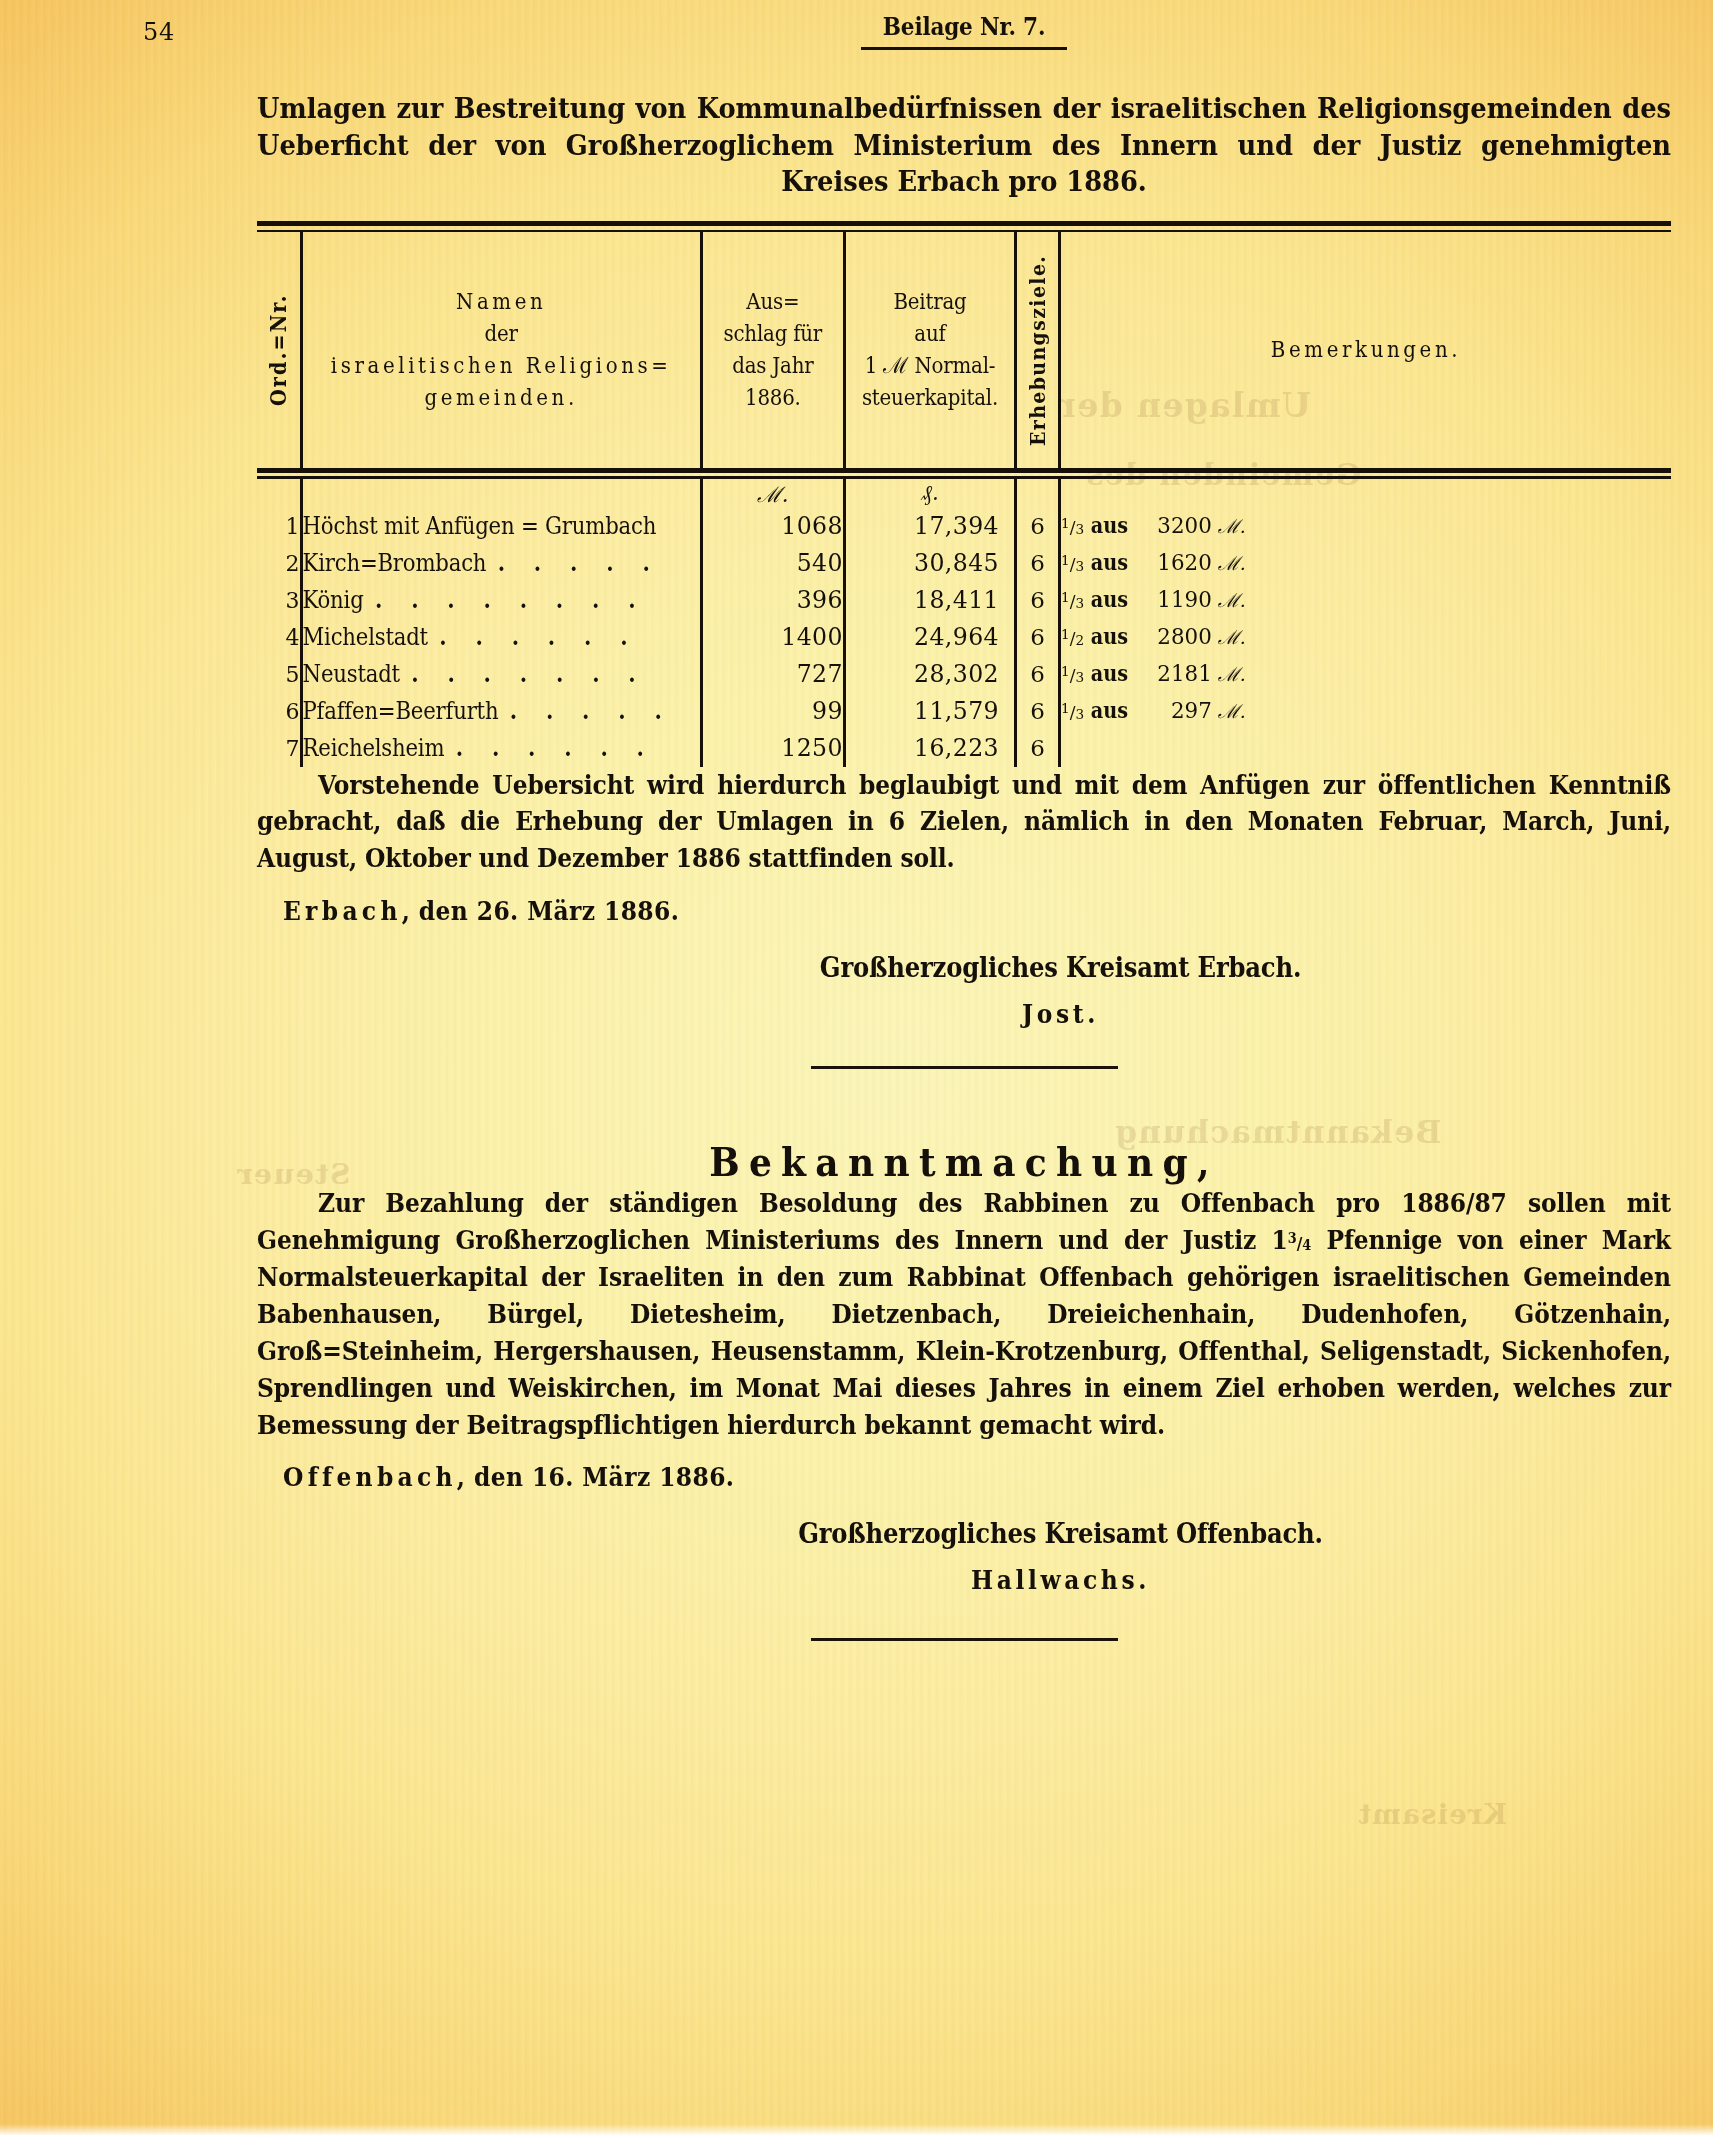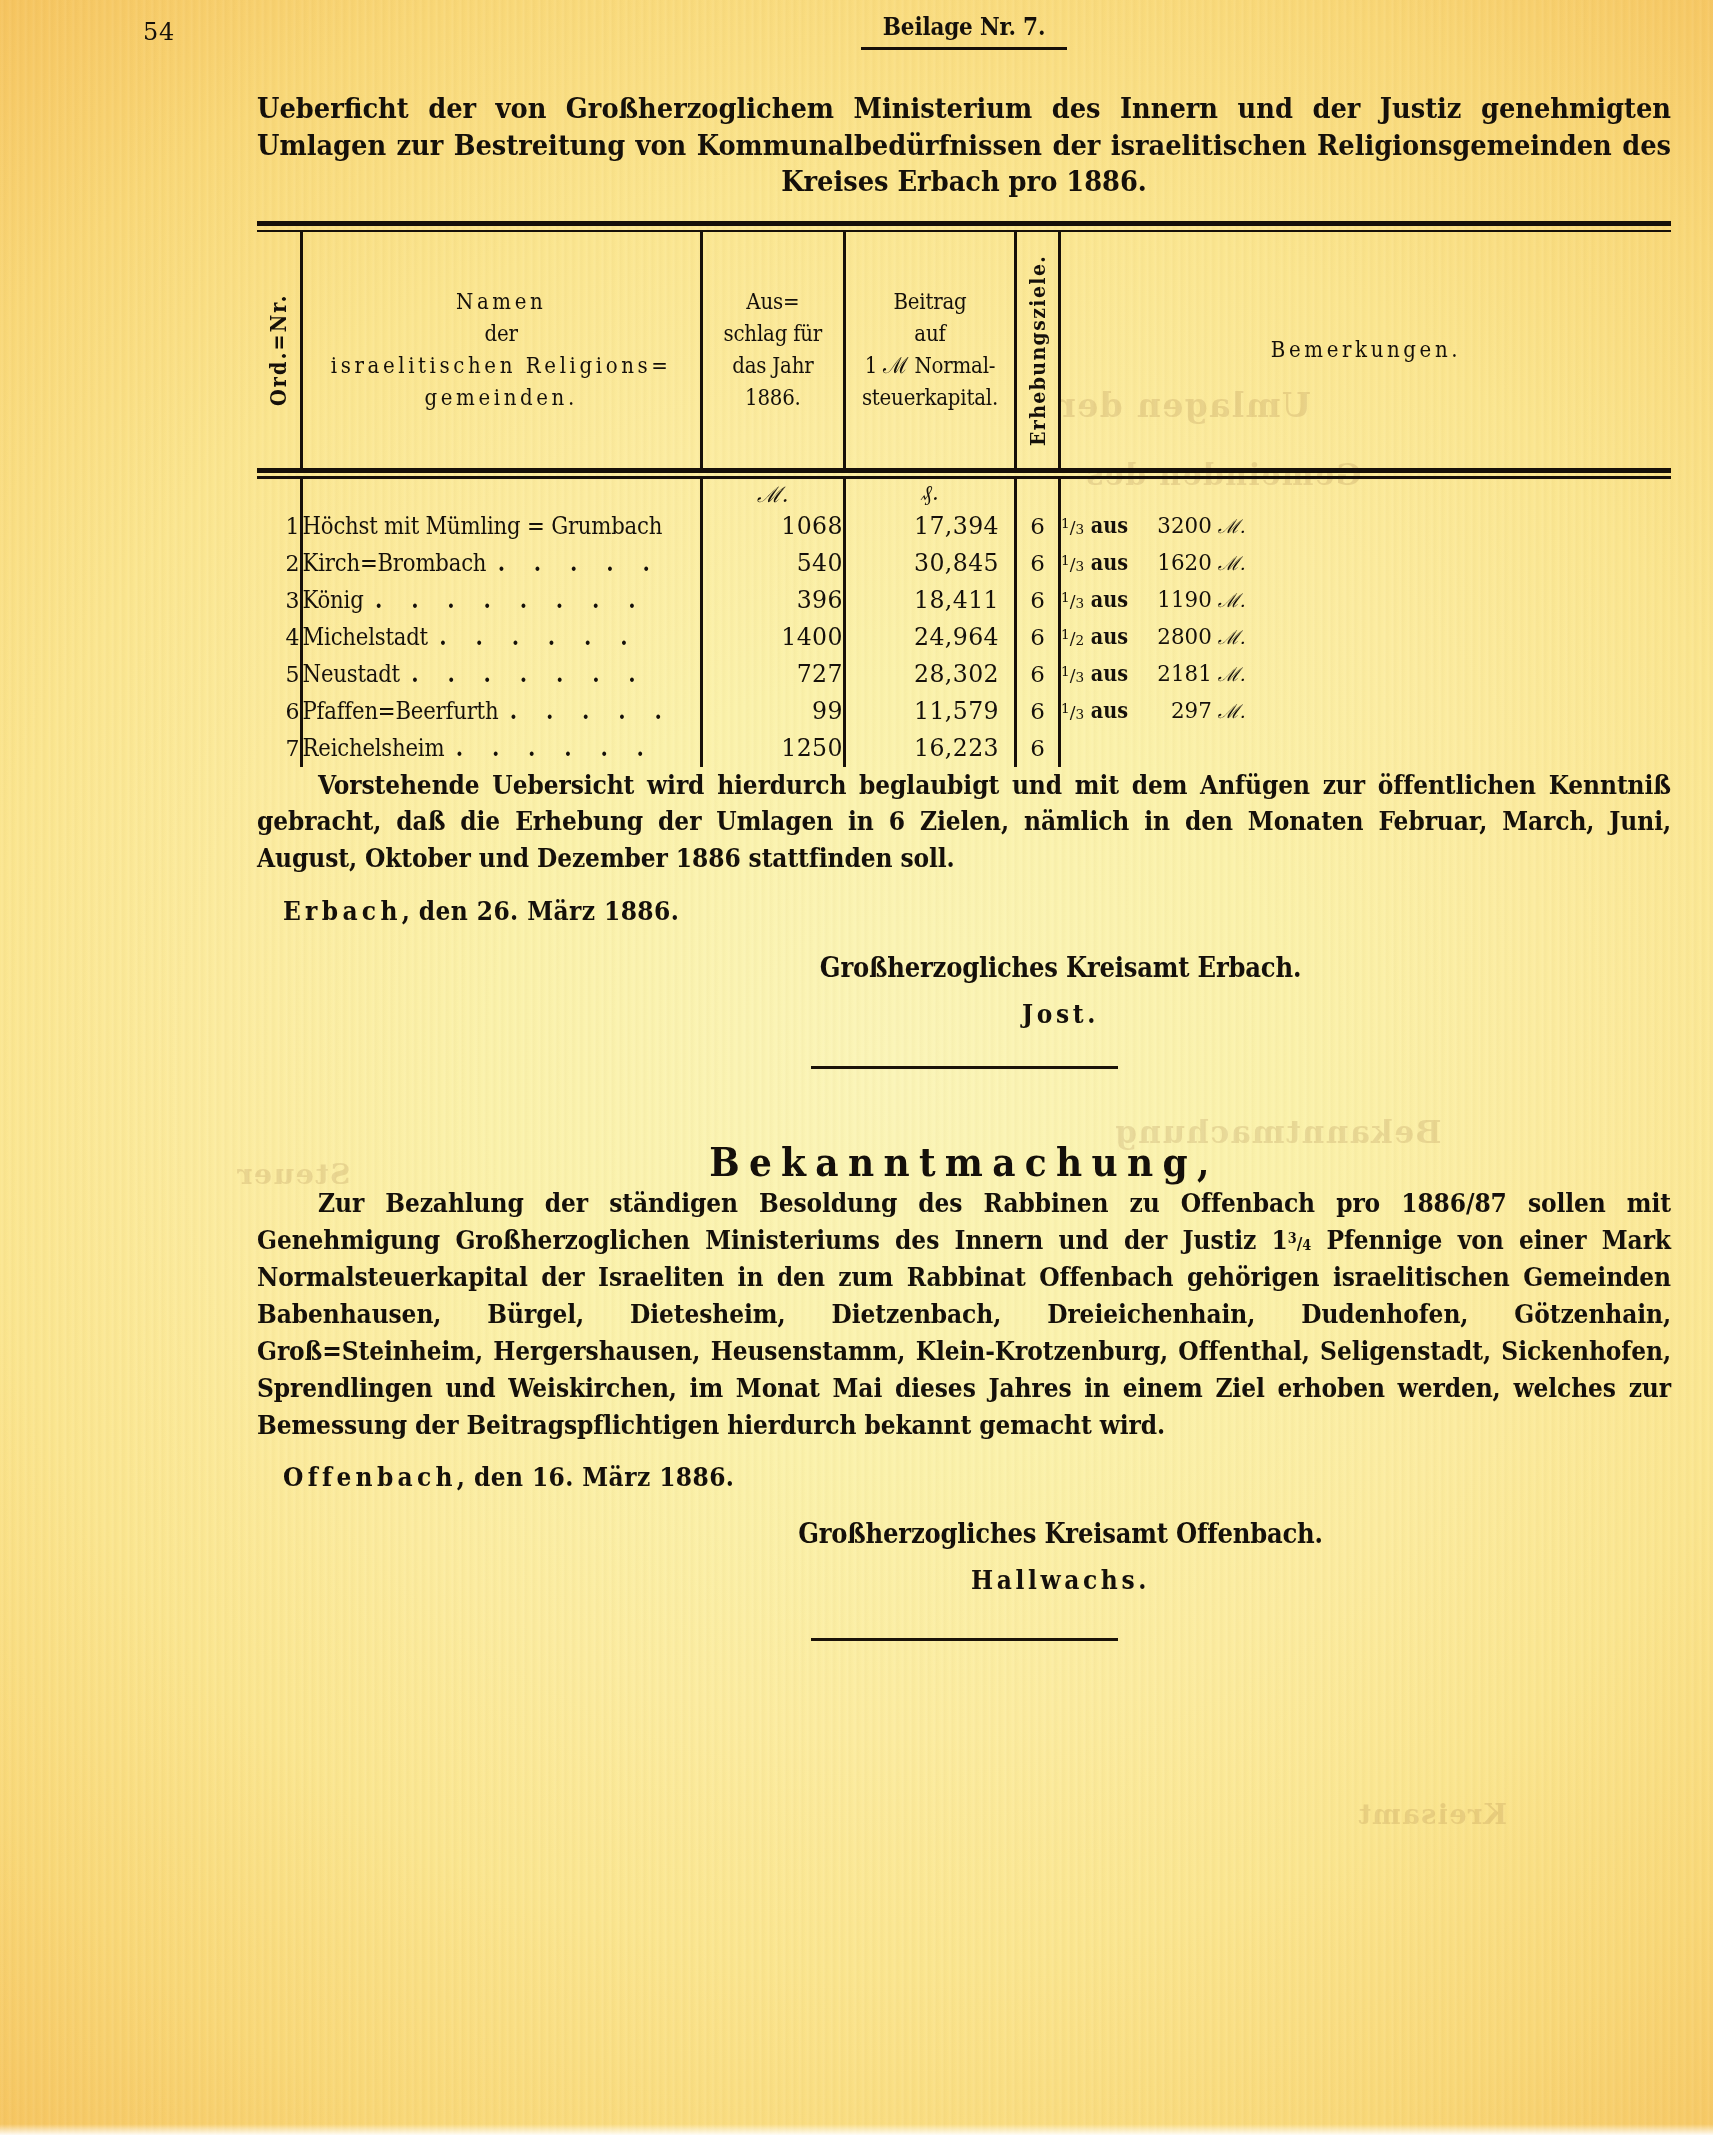--- a/index.html
+++ b/index.html
@@ -316,22 +316,22 @@
 
   <div class="content">
 
     <div class="runhead">
       <div class="folio">54</div>
       <div class="runhead-title fr">Beilage Nr. 7.</div>
       <div class="runhead-rule"></div>
     </div>
 
     <div class="doc-title fr">
+      <span class="tline">Umlagen zur Bestreitung von Kommunalbedürfnissen der israelitischen Religionsgemeinden des</span>
       <span class="tline">Ueberficht der von Großherzoglichem Ministerium des Innern und der Justiz genehmigten</span>
-      <span class="tline">Umlagen zur Bestreitung von Kommunalbedürfnissen der israelitischen Religionsgemeinden des</span>
       <span class="tline center">Kreises Erbach pro 1886.</span>
     </div>
 
     <div class="tbl-wrap">
       <div class="rule-thick"></div>
       <div class="rule-gap"></div>
       <div class="rule-thin"></div>
 
       <table class="main">
         <colgroup>
@@ -401,21 +401,21 @@
           <td class="vline">ℳ.</td>
           <td class="vline">₰.</td>
           <td class="vline vline-r"></td>
           <td></td>
         </tr>
 
         </tbody>
           <tbody id="table-body">
             <tr class="body-row">
               <td class="cell-ord">1</td>
-              <td class="cell-name vline fr"><span>Höchst mit Mümling = Grumbach</span></td>
+              <td class="cell-name vline fr"><span>Höchst mit Anfügen = Grumbach</span></td>
               <td class="cell-num vline">1068</td>
               <td class="cell-num bei vline">17,394</td>
               <td class="cell-ziel vline vline-r">6</td>
               <td class="cell-bem"><span class="frac"><sup>1</sup>/<sub>3</sub></span><span class="bem-aus fr"> aus </span><span class="bem-val">3200</span><span class="mk"> ℳ.</span></td>
             </tr>
             <tr class="body-row">
               <td class="cell-ord">2</td>
               <td class="cell-name vline fr"><span>Kirch=Brombach</span><span class="leader">. . . . .</span></td>
               <td class="cell-num vline">540</td>
               <td class="cell-num bei vline">30,845</td>

